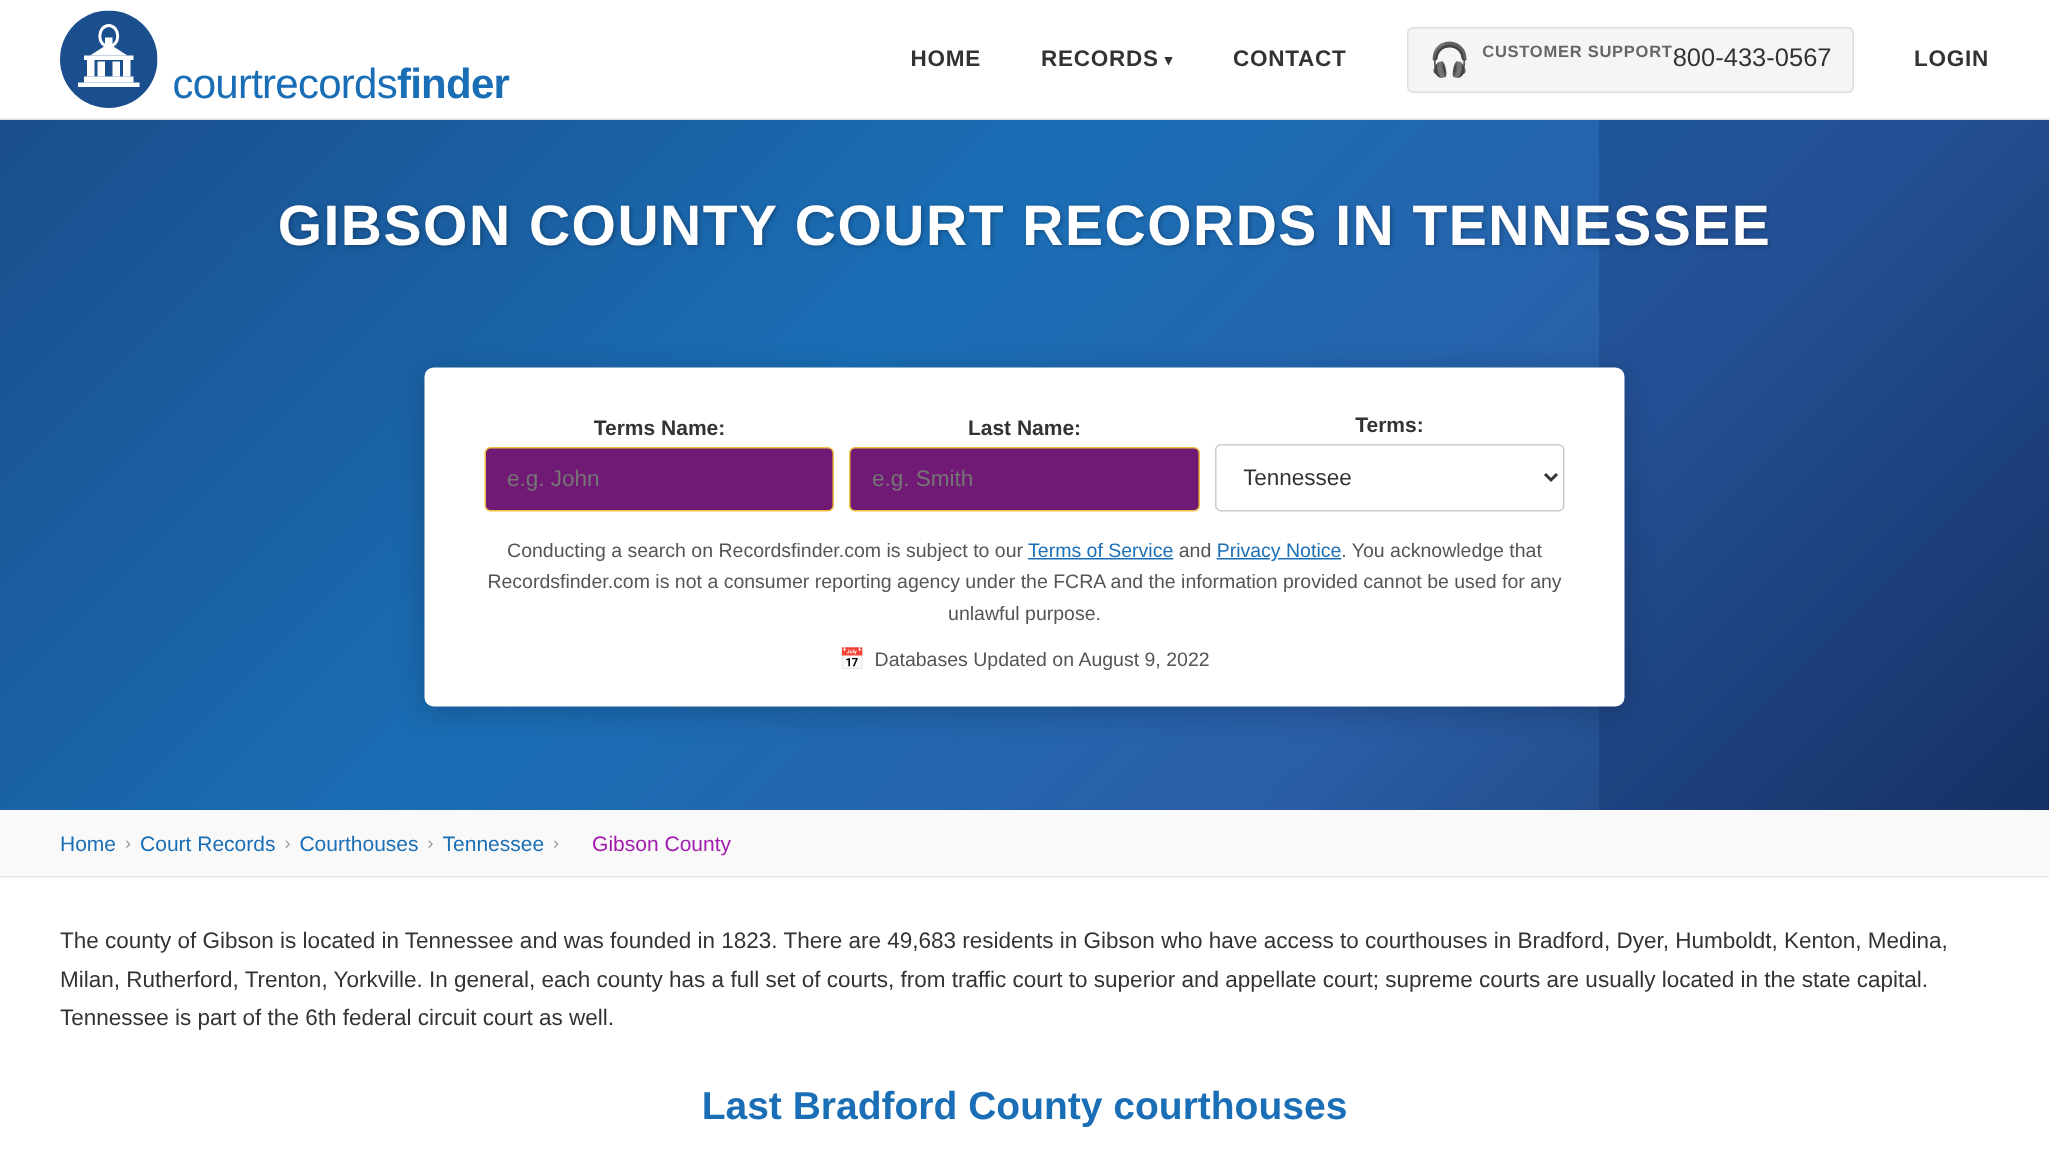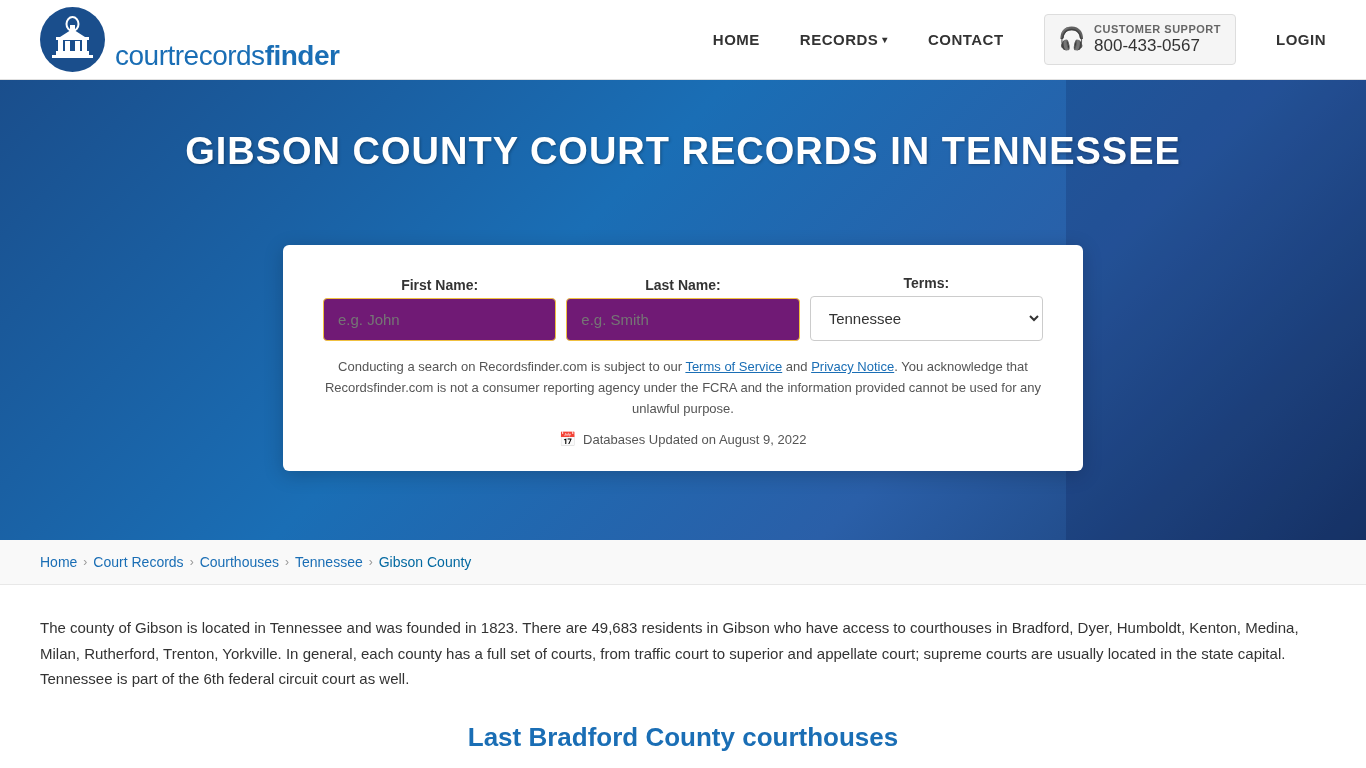--- a/index.html
+++ b/index.html
@@ -64,21 +64,21 @@
       border: 1px solid #ddd;
       border-radius: 4px;
       padding: 8px 14px;
     }
     .headphone-icon {
       font-size: 22px;
       color: #1a6eb5;
     }
     .support-text {
       display: flex;
-      flex-direction: column;
+      flex-direction: row;
       line-height: 1.2;
     }
     .support-label {
       font-size: 11px;
       color: #666;
       font-weight: 600;
       letter-spacing: 0.5px;
     }
     .support-number {
       font-size: 17px;
@@ -225,21 +225,22 @@
     }
     .breadcrumb a {
       color: #1a6eb5;
       text-decoration: none;
     }
     .breadcrumb-sep {
       color: #999;
       font-size: 12px;
     }
     .breadcrumb-current {
-      color: #0369a1;
+      color: #a21caf;
+      margin-left: 16px;
     }
 
     
     .content {
       padding: 30px 40px 40px;
       max-width: 1366px;
     }
     .content-intro {
       font-size: 15px;
       line-height: 1.7;
@@ -295,21 +296,21 @@
     <span class="login-btn">LOGIN</span>
   </nav>
 </header>
 
 <section class="hero">
   <h1 class="hero-title">GIBSON COUNTY COURT RECORDS IN TENNESSEE</h1>
 
   <div class="search-card">
     <div class="search-fields">
       <div class="field-group first-name">
-        <label>First Name:</label>
+        <label>Terms Name:</label>
         <input class="search-input" type="text" placeholder="e.g. John" style="">
       </div>
       <div class="field-group last-name">
         <label>Last Name:</label>
         <input class="search-input" type="text" placeholder="e.g. Smith" style="">
       </div>
       <div class="field-group state">
         <label>Terms:</label>
         <select class="state-select">
           <option>Tennessee</option>

